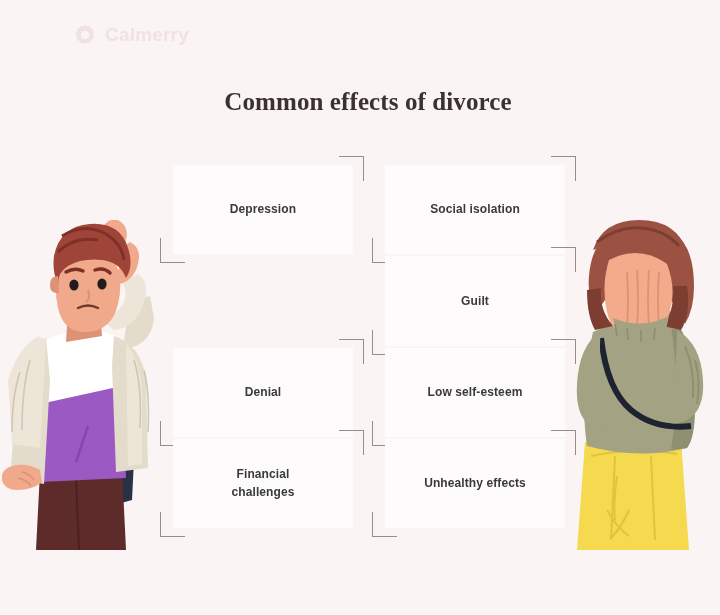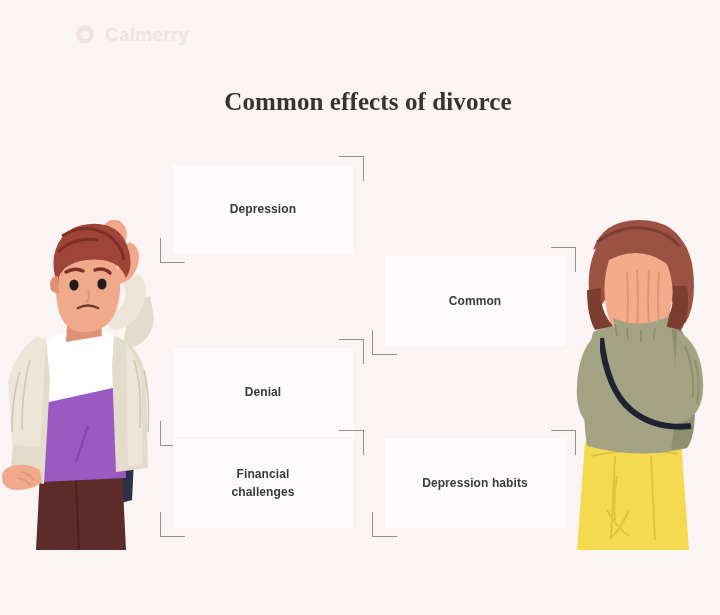--- a/index.html
+++ b/index.html
@@ -134,34 +134,40 @@
     <span class="logo-text">Calmerry</span>
   </div>
 
   <div class="title">Common effects of divorce</div>
 
   <div class="grid">
 
     <div class="cell col-left" style="grid-row:1">
       <span class="cell-label">Depression</span>
     </div>
+    <div class="cell col-right" style="grid-row:1">
+      <span class="cell-label">Social isolation</span>
+    </div>
 
     <div class="cell col-right" style="grid-row:2">
-      <span class="cell-label">Common</span>
+      <span class="cell-label">Guilt</span>
     </div>
 
     <div class="cell col-left" style="grid-row:3">
       <span class="cell-label">Denial</span>
     </div>
+    <div class="cell col-right" style="grid-row:3">
+      <span class="cell-label">Low self-esteem</span>
+    </div>
 
     <div class="cell col-left" style="grid-row:4">
       <span class="cell-label">Financial<br>challenges</span>
     </div>
     <div class="cell col-right" style="grid-row:4">
-      <span class="cell-label">Depression habits</span>
+      <span class="cell-label">Unhealthy effects</span>
     </div>
   </div>
 
   <svg class="figure figure-left" viewBox="0 0 185 330">
 
     <path d="M118 120 q18 30 16 80 l-4 80 -18 5 2-90z" fill="#2a3045"></path>
 
     <path d="M38 252 q40 -14 82 -4 l4 82 -90 0z" fill="#5e2b2b"></path>
     <path d="M74 258 l3 72" stroke="#4a2020" stroke-width="2" fill="none"></path>
 

